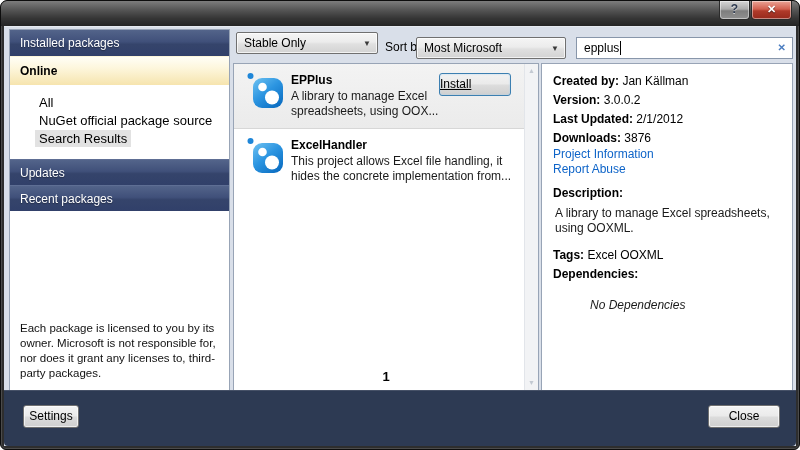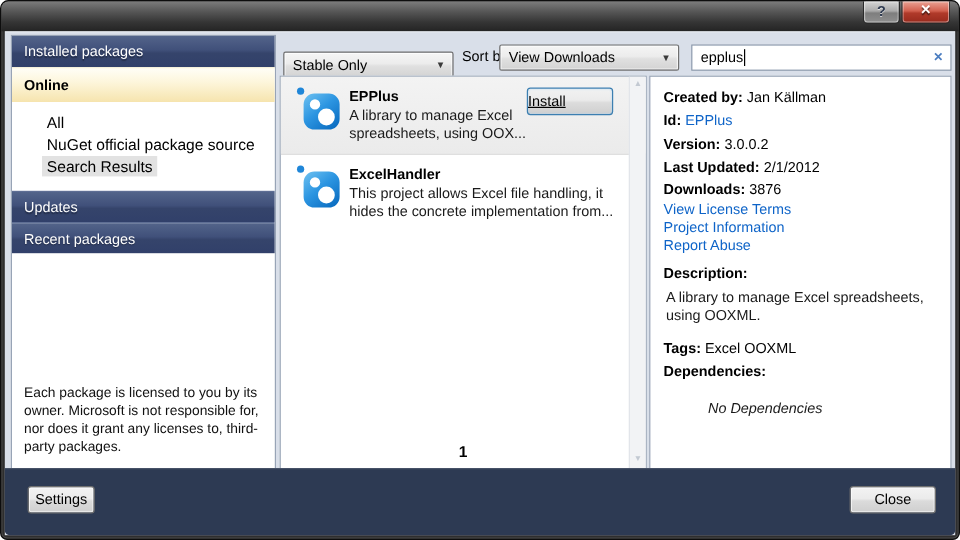--- a/index.html
+++ b/index.html
@@ -73,21 +73,21 @@
     font-size:11.5px; color:#111; line-height:1.3;
   }
 
   
   .combo{
     position:absolute; height:22px; border:1px solid #707070; border-radius:2px;
     background:linear-gradient(180deg,#f5f5f5 0%,#ececec 45%,#e0e0e0 55%,#d3d3d3 100%);
     font-size:12px; cursor:default;
     box-shadow: inset 0 0 0 1px rgba(255,255,255,.7);
   }
-  .combo-stable{ left:232px; top:17px; width:142px; }
+  .combo-stable{ left:232px; top:6px; width:142px; }
   .combo-sort{ left:412px; top:11px; width:150px; }
   .combo-text{ position:absolute; left:7px; top:3px; color:#000; white-space:nowrap; }
   .combo-arrow{ position:absolute; right:6px; top:6px; font-size:8px; color:#3a3a3a; }
   .sort-label{ position:absolute; left:381px; top:14px; font-size:12px; color:#000; }
   .searchbox{
     position:absolute; left:572px; top:11px; width:217px; height:22px;
     background:#fff; border:1px solid #8896aa;
   }
   .search-text{ position:absolute; left:7px; top:3px; font-size:12px; color:#000; }
   .caret{ display:inline-block; width:1px; height:14px; background:#000; vertical-align:-3px; margin-left:1px; }
@@ -195,21 +195,21 @@
       <div class="side-header">Recent packages</div>
       <div class="disclaimer">Each package is licensed to you by its owner. Microsoft is not responsible for, nor does it grant any licenses to, third-party packages.</div>
     </div>
 
     <div class="combo combo-stable">
       <span class="combo-text">Stable Only</span>
       <span class="combo-arrow">▼</span>
     </div>
     <span class="sort-label">Sort by:</span>
     <div class="combo combo-sort">
-      <span class="combo-text">View Downloads</span>
+      <span class="combo-text">Most Microsoft</span>
       <span class="combo-arrow">▼</span>
     </div>
     <div class="searchbox">
       <span class="search-text"><span>epplus</span><span class="caret"></span></span>
       <span class="search-clear">✕</span>
     </div>
 
     <div class="list-panel">
 
       <div class="pkg-row selected">
@@ -238,25 +238,23 @@
       <div class="scrollbar">
         <div class="scroll-arrow scroll-up">▲</div>
         <div class="scroll-arrow scroll-down">▼</div>
       </div>
 
       <div class="pager">1</div>
     </div>
 
     <div class="details-panel">
       <div class="field"><span class="flabel">Created by:</span> <span>Jan Källman</span></div>
-      <div class="field"><span class="flabel">Id:</span> <span class="dlink">EPPlus</span></div>
       <div class="field"><span class="flabel">Version:</span> <span>3.0.0.2</span></div>
       <div class="field"><span class="flabel">Last Updated:</span> <span>2/1/2012</span></div>
       <div class="field" style="margin-bottom:2px"><span class="flabel">Downloads:</span> <span>3876</span></div>
-      <div class="dlink">View License Terms</div>
       <div class="dlink">Project Information</div>
       <div class="dlink">Report Abuse</div>
       <div class="field flabel desc-label">Description:</div>
       <div class="desc-text">A library to manage Excel spreadsheets, using OOXML.</div>
       <div class="field tags-line"><span class="flabel">Tags:</span>&nbsp;<span>Excel OOXML</span></div>
       <div class="field flabel deps-label">Dependencies:</div>
       <div class="no-deps">No Dependencies</div>
     </div>
 
     <div class="footer">

